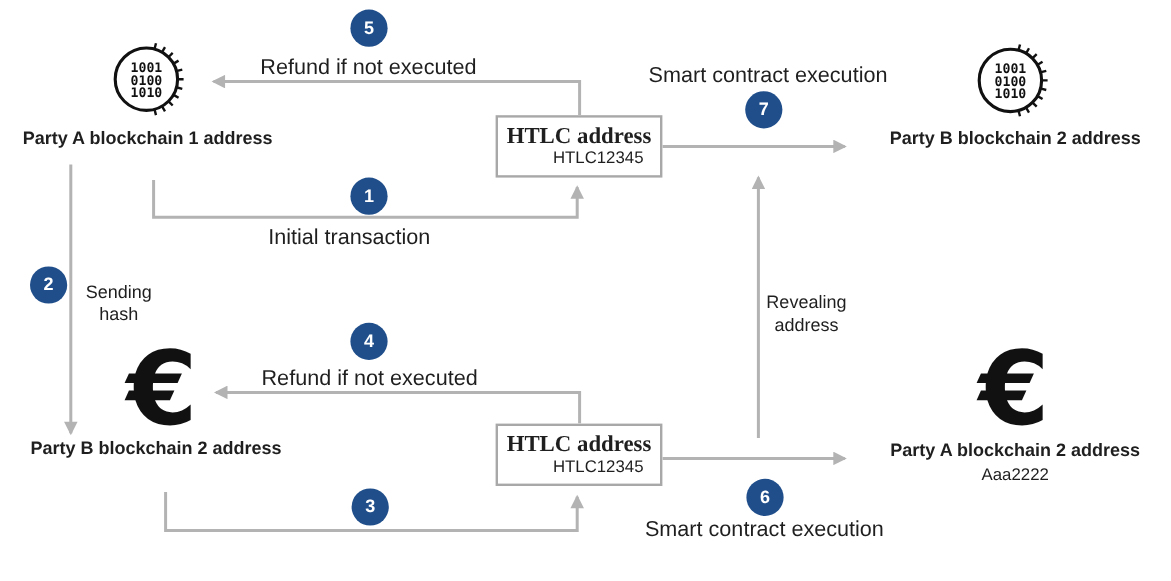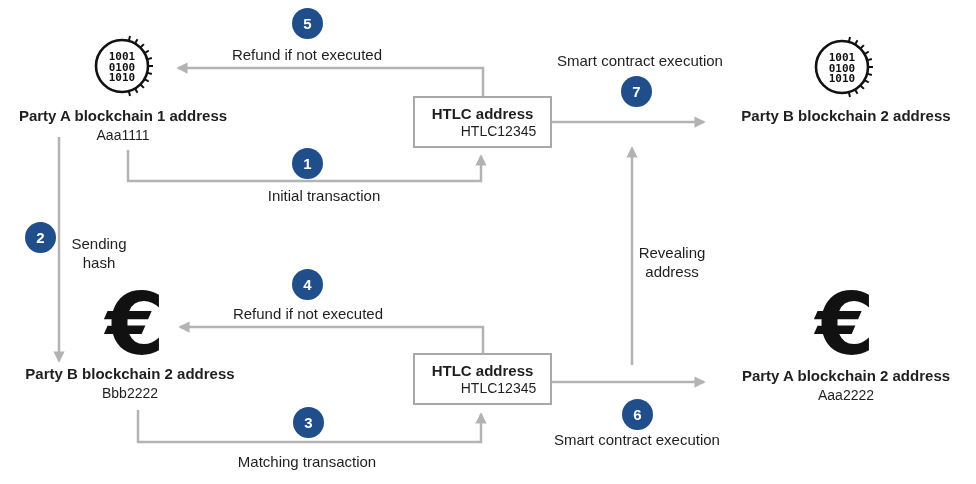--- a/index.html
+++ b/index.html
@@ -8,31 +8,31 @@
   html,body{margin:0;padding:0;background:#fff;}
   .canvas{
     position:relative;width:976px;height:484px;background:#ffffff;overflow:hidden;
     font-family:"Liberation Sans",sans-serif;color:var(--ink);
   }
   .abs{position:absolute;}
   .flow-layer{position:absolute;left:0;top:0;z-index:0;}
   .flow{fill:none;stroke:var(--line);stroke-width:2.5px;}
   .node-title{font-weight:bold;font-size:15px;text-align:center;white-space:nowrap;z-index:2;}
   .node-addr{font-size:14px;text-align:center;white-space:nowrap;z-index:2;}
-  .step-label{font-size:15px;text-align:center;white-space:nowrap;z-index:2;}
+  .step-label{font-size:18px;text-align:center;white-space:nowrap;z-index:2;}
   .step-label-multi{font-size:15px;text-align:center;line-height:19px;z-index:2;margin-top:13px;}
   .step-circle{
     width:31px;height:31px;border-radius:50%;background:var(--accent);color:#fff;
     font-weight:bold;font-size:15px;display:flex;align-items:center;justify-content:center;z-index:3;
   }
   .htlc-box{
     box-sizing:border-box;width:139px;height:52px;border:2px solid var(--border);background:#fff;
     display:flex;flex-direction:column;align-items:center;justify-content:center;z-index:2;
   }
-  .htlc-title{font-weight:bold;font-size:15px;line-height:19px;white-space:nowrap;}
+  .htlc-title{font-weight:bold;font-size:19px;line-height:19px;white-space:nowrap;font-family:Liberation Serif, serif;}
   .htlc-addr{font-size:14px;line-height:17px;white-space:nowrap;margin-left:32px;}
   .euro{
     font-size:85px;font-weight:bold;line-height:1;text-align:center;color:#111;z-index:2;
     font-family:"DejaVu Sans",sans-serif;
   }
   .coin-icon{z-index:2;}
   .coin-digits{
     font-family:"DejaVu Sans Mono",monospace;font-weight:bold;font-size:11px;fill:#111;
   }
   .coin-stroke{stroke:#111;fill:none;}
@@ -72,32 +72,31 @@
       <line x1="44.3" y1="8.0" x2="46.5" y2="4.2"></line>
         <line x1="44.3" y1="54.0" x2="46.5" y2="57.8"></line>
       <line x1="37.9" y1="5.4" x2="39.0" y2="1.1"></line>
         <line x1="37.9" y1="56.6" x2="39.0" y2="60.9"></line>
     </g>
     <text class="coin-digits" x="31" y="25" text-anchor="middle">1001</text>
     <text class="coin-digits" x="31" y="35.5" text-anchor="middle">0100</text>
     <text class="coin-digits" x="31" y="46" text-anchor="middle">1010</text>
   </svg>
   <div class="abs node-title" style="left:3px;top:107px;width:240px">Party A blockchain 1 address</div>
-  <div class="abs node-addr" style="left:3px;top:127px;width:240px">Aaa1111</div>
 
   <div class="abs step-circle" style="left:292px;top:8px">5</div>
   <div class="abs step-label" style="left:207px;top:46px;width:200px">Refund if not executed</div>
 
   <div class="abs htlc-box" style="left:413px;top:96px">
     <div class="htlc-title">HTLC address</div>
     <div class="htlc-addr">HTLC12345</div>
   </div>
 
   <div class="abs step-circle" style="left:292px;top:148px">1</div>
-  <div class="abs step-label" style="left:224px;top:187px;width:200px">Initial transaction</div>
+  <div class="abs step-label" style="left:191px;top:187px;width:200px">Initial transaction</div>
 
   <div class="abs step-circle" style="left:25px;top:222px">2</div>
   <div class="abs step-label-multi" style="left:62px;top:221px;width:74px">
     <div>Sending</div>
     <div>hash</div>
   </div>
 
   <div class="abs step-label" style="left:540px;top:52px;width:200px">Smart contract execution</div>
   <div class="abs step-circle" style="left:621px;top:76px">7</div>
 
@@ -125,29 +124,27 @@
   <div class="abs step-label-multi" style="left:622px;top:230px;width:100px">
     <div>Revealing</div>
     <div>address</div>
   </div>
 
   <div class="abs step-circle" style="left:292px;top:269px">4</div>
   <div class="abs step-label" style="left:208px;top:305px;width:200px">Refund if not executed</div>
 
   <div class="abs euro" style="left:95px;top:282px;width:80px">€</div>
   <div class="abs node-title" style="left:10px;top:365px;width:240px">Party B blockchain 2 address</div>
-  <div class="abs node-addr" style="left:10px;top:385px;width:240px">Bbb2222</div>
 
   <div class="abs htlc-box" style="left:413px;top:353px">
     <div class="htlc-title">HTLC address</div>
     <div class="htlc-addr">HTLC12345</div>
   </div>
 
   <div class="abs step-circle" style="left:293px;top:407px">3</div>
-  <div class="abs step-label" style="left:207px;top:453px;width:200px">Matching transaction</div>
 
   <div class="abs step-circle" style="left:622px;top:399px">6</div>
   <div class="abs step-label" style="left:537px;top:431px;width:200px">Smart contract execution</div>
 
   <div class="abs euro" style="left:805px;top:282px;width:80px">€</div>
   <div class="abs node-title" style="left:726px;top:367px;width:240px">Party A blockchain 2 address</div>
   <div class="abs node-addr" style="left:726px;top:387px;width:240px">Aaa2222</div>
 
 </div>
 

